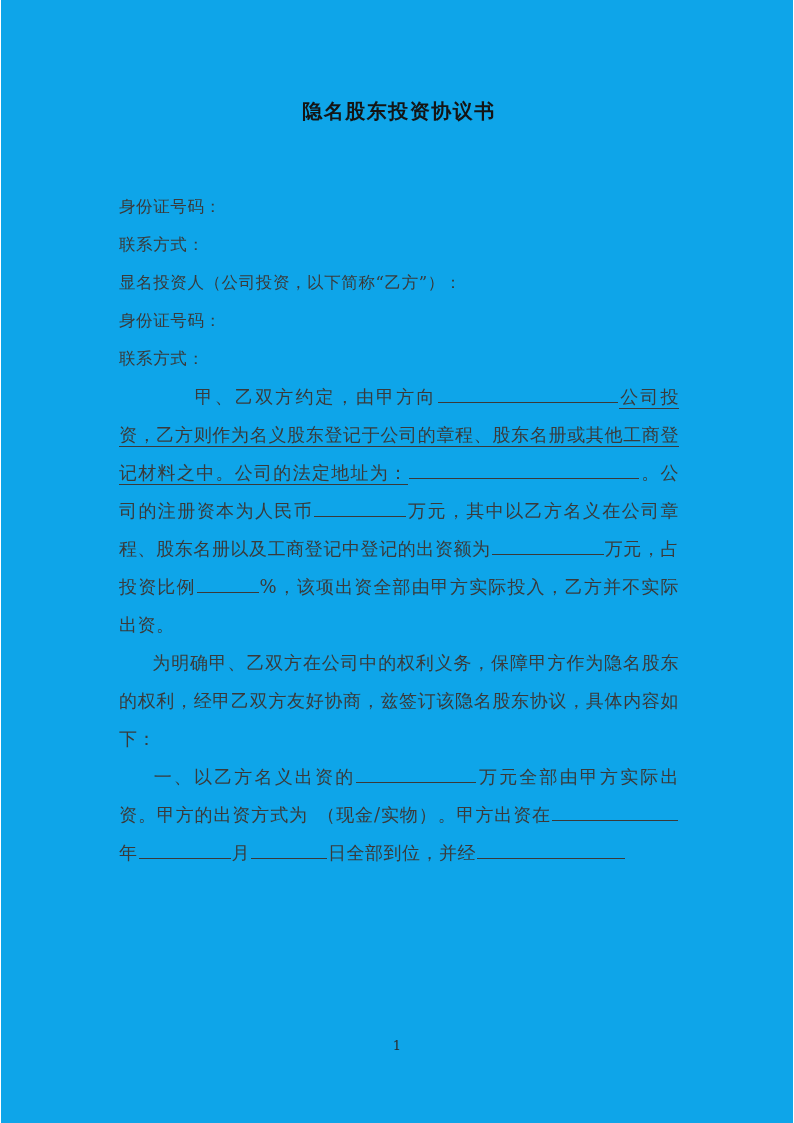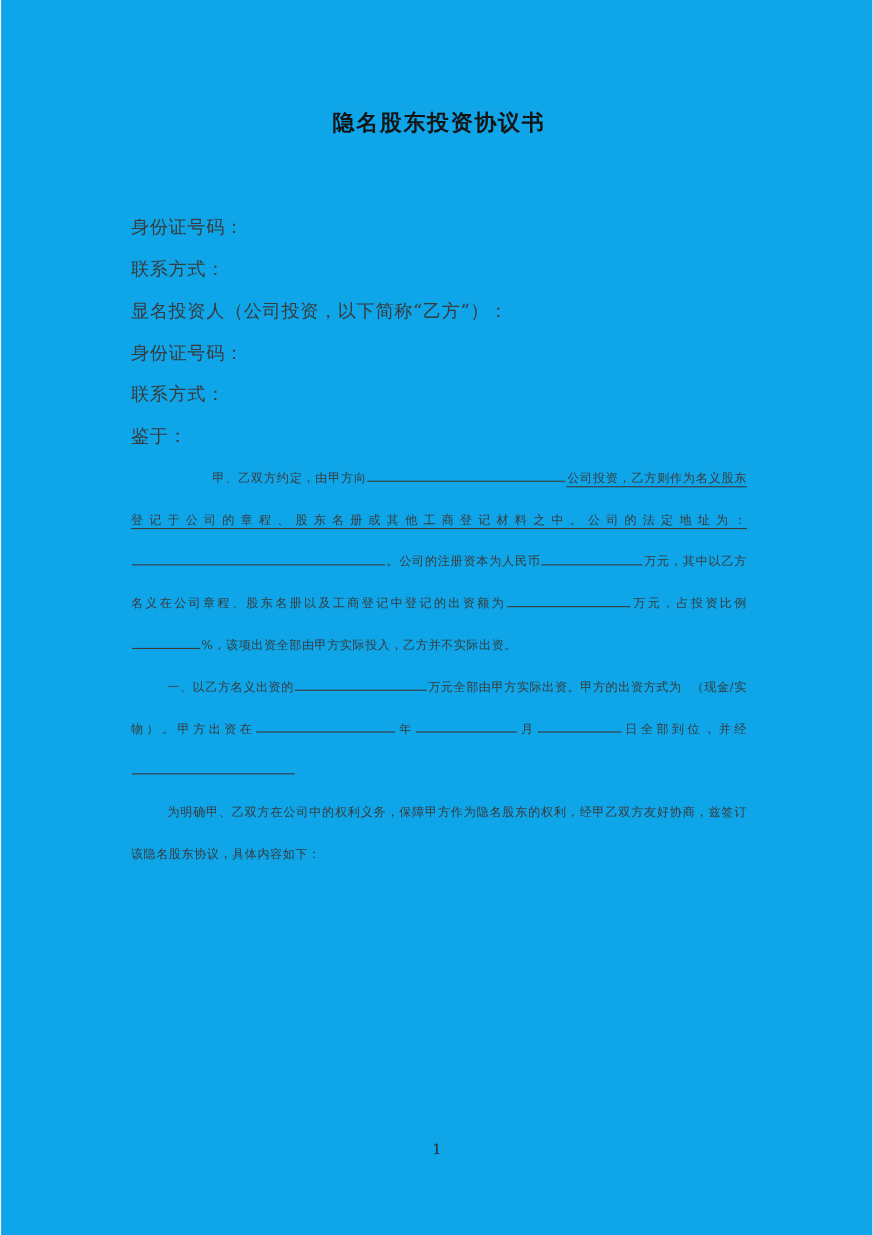--- a/index.html
+++ b/index.html
@@ -39,21 +39,21 @@
   .gap-after-title { height: 62px; }
   .party-line {
     font-size: 16.5px;
     color: #3a3a3a;
     line-height: 38px;
     letter-spacing: 0.6px;
     white-space: nowrap;
   }
   .party-line.spaced { margin-bottom: 20px; }
   .para {
-    font-size: 11px;
+    font-size: 18px;
     color: #3a3a3a;
     line-height: 38px;
     letter-spacing: 0.5px;
     text-align: justify;
     text-justify: inter-character;
     margin: 0;
   }
   .blank {
     display: inline-block;
     border-bottom: 1px solid #3a3a3a;
@@ -98,25 +98,24 @@
 
     <h1 class="doc-title">隐名股东投资协议书</h1>
 
     <div class="gap-after-title"></div>
 
     <div class="party-line">身份证号码：</div>
     <div class="party-line">联系方式：</div>
     <div class="party-line">显名投资人（公司投资，以下简称“乙方”）：</div>
     <div class="party-line">身份证号码：</div>
     <div class="party-line">联系方式：</div>
-    <div class="party-line">鉴于：</div>
 
     <p class="para"><span class="indent-2"></span><span>甲、乙双方约定，由甲方向</span><span class="blank b-inner"></span><span class="u-text">公司投资，乙方则作为名义股东登记于公司的章程、股东名册或其他工商登记材料之中。公司的法定地址为：</span><span class="blank b-addr"></span><span>。公司的注册资本为人民币</span><span class="blank b-cap"></span><span>万元，其中以乙方名义在公司章程、股东名册以及工商登记中登记的出资额为</span><span class="blank b-contrib"></span><span>万元，占投资比例</span><span class="blank b-pct"></span><span>%，该项出资全部由甲方实际投入，乙方并不实际出资。</span></p>
 
+    <p class="para"><span class="indent-1"></span><span>为明确甲、乙双方在公司中的权利义务，保障甲方作为隐名股东的权利，经甲乙双方友好协商，兹签订该隐名股东协议，具体内容如下：</span></p>
+
     <p class="para"><span class="indent-1"></span><span>一、以乙方名义出资的</span><span class="blank b-amt"></span><span>万元全部由甲方实际出资。甲方的出资方式为</span><span class="sp-gap"></span><span>（现金/实物）。甲方出资在</span><span class="blank b-year"></span><span>年</span><span class="blank b-yy"></span><span>月</span><span class="blank b-mm"></span><span>日全部到位，并经</span><span class="blank b-tail"></span></p>
-
-    <p class="para"><span class="indent-1"></span><span>为明确甲、乙双方在公司中的权利义务，保障甲方作为隐名股东的权利，经甲乙双方友好协商，兹签订该隐名股东协议，具体内容如下：</span></p>
 
   </div>
 
   <div class="page-number">1</div>
 
 </div>
 
 </body></html>

